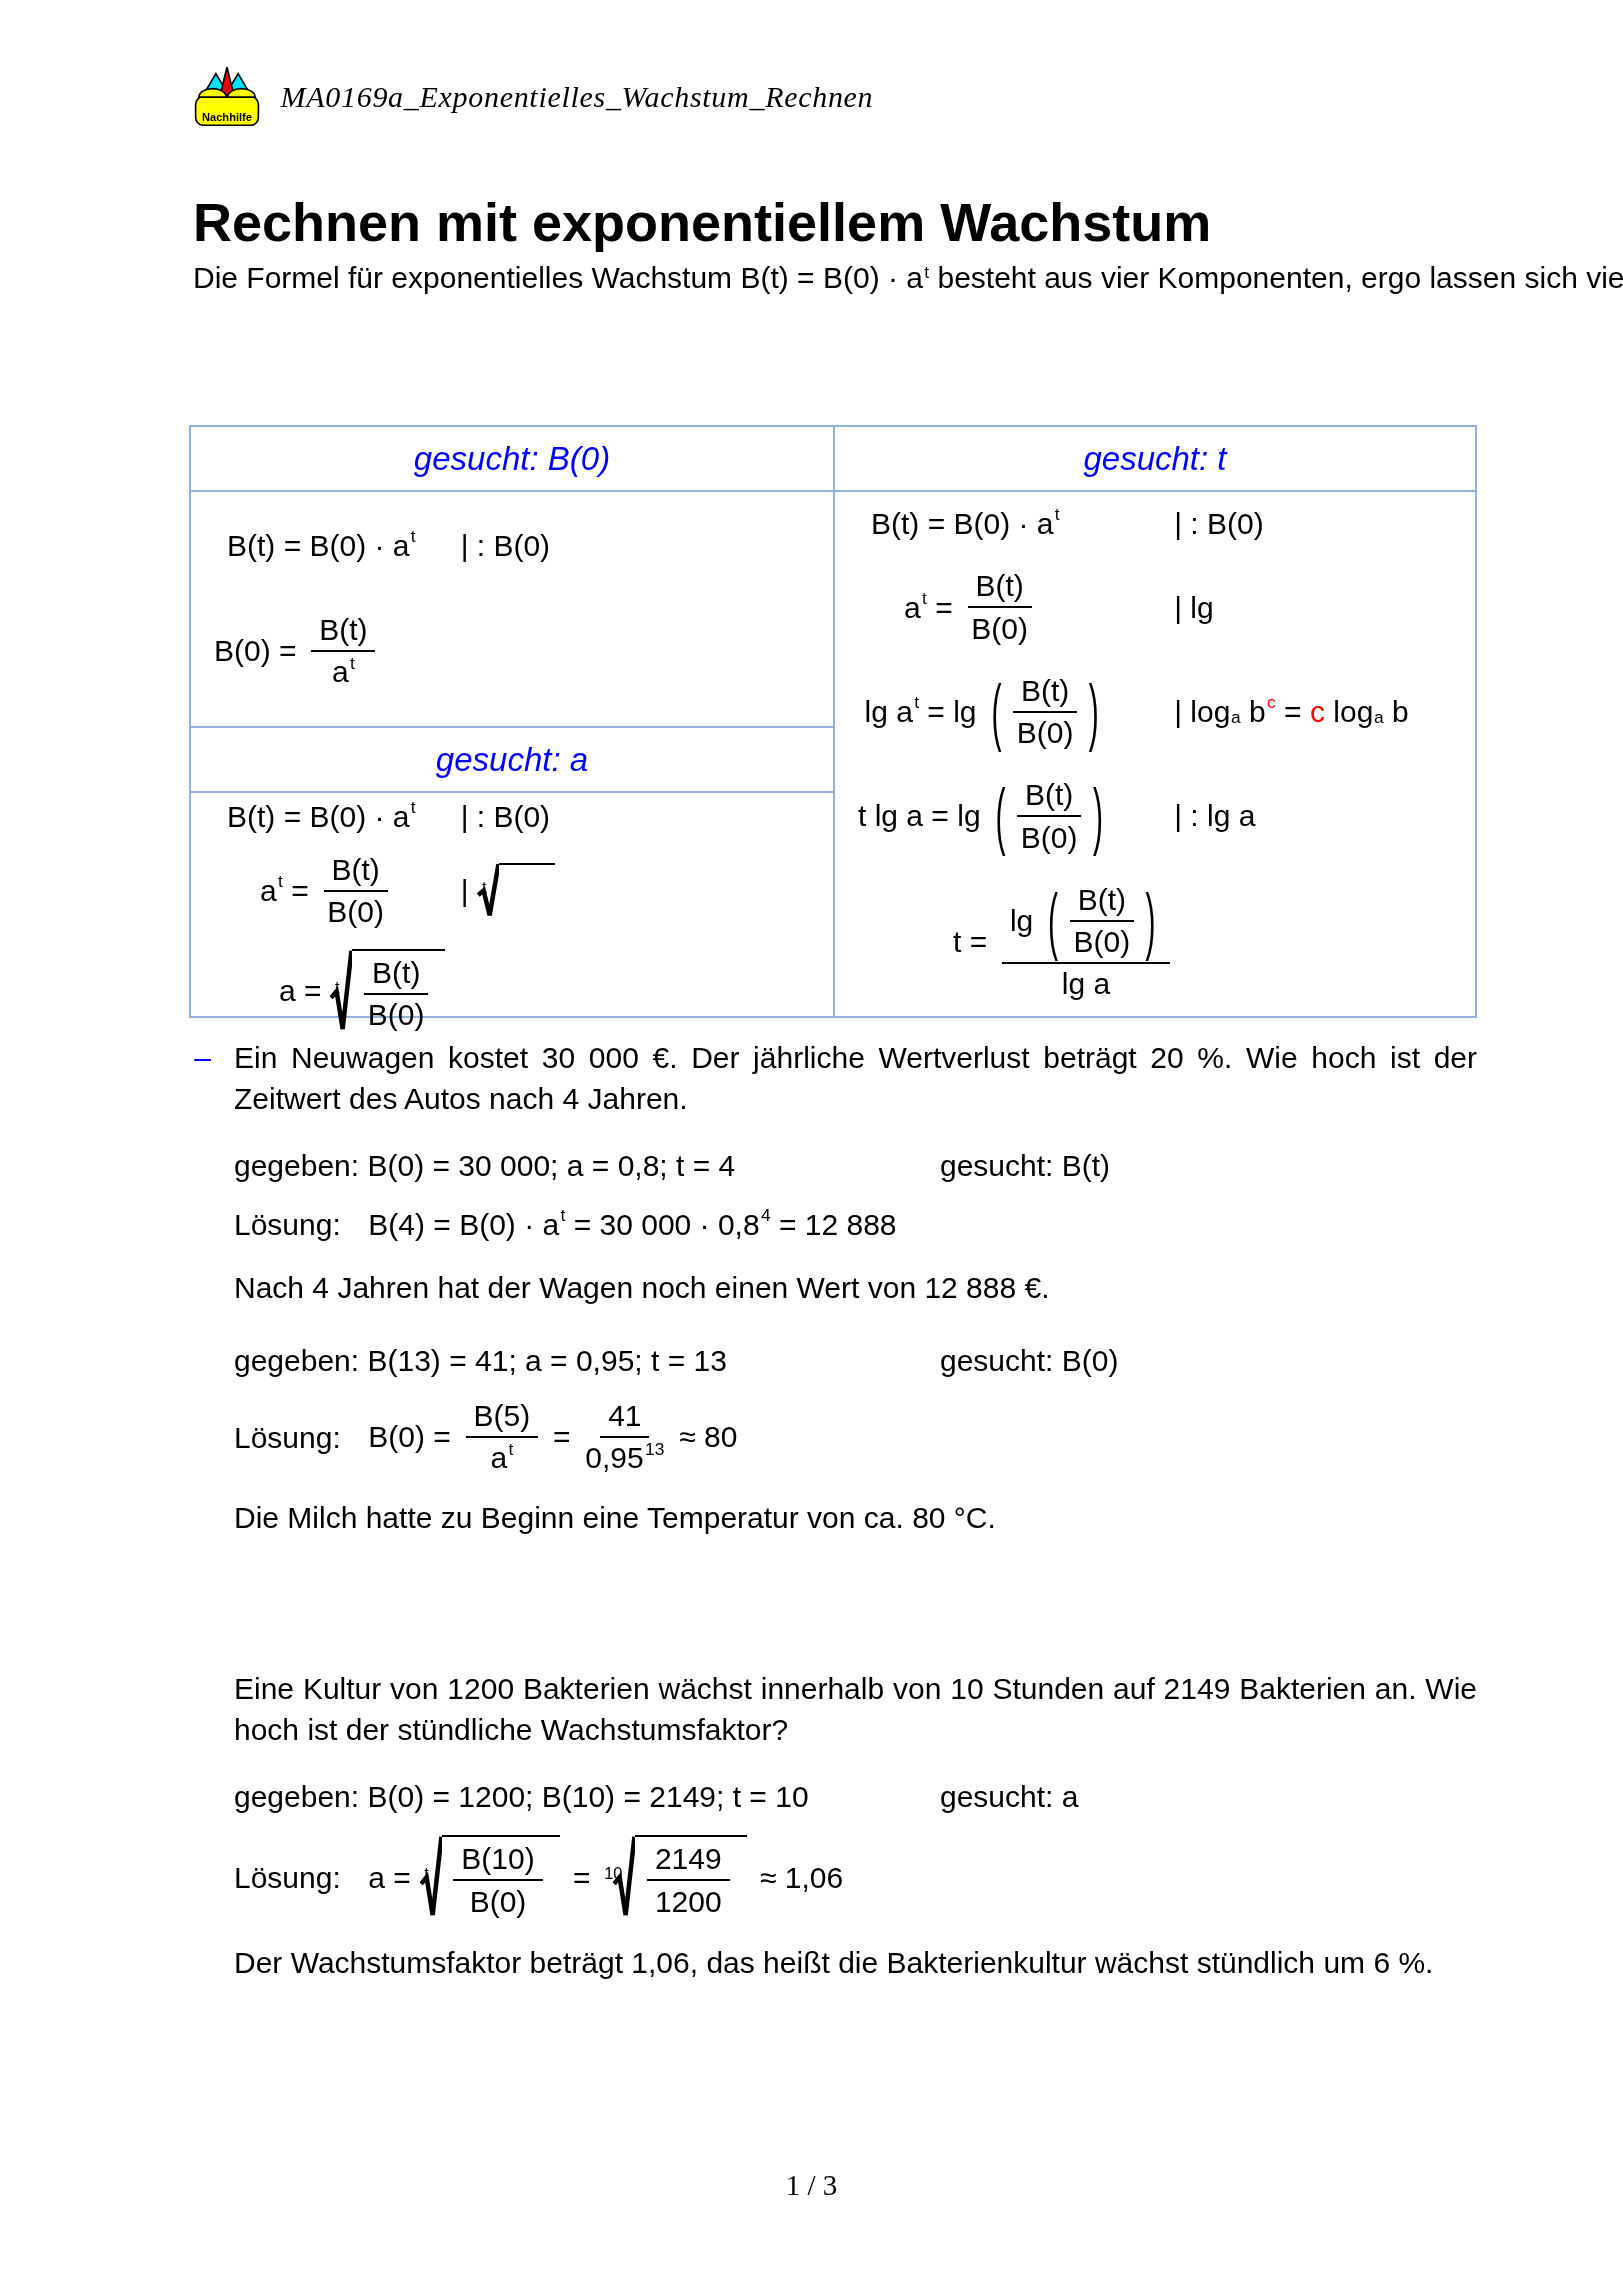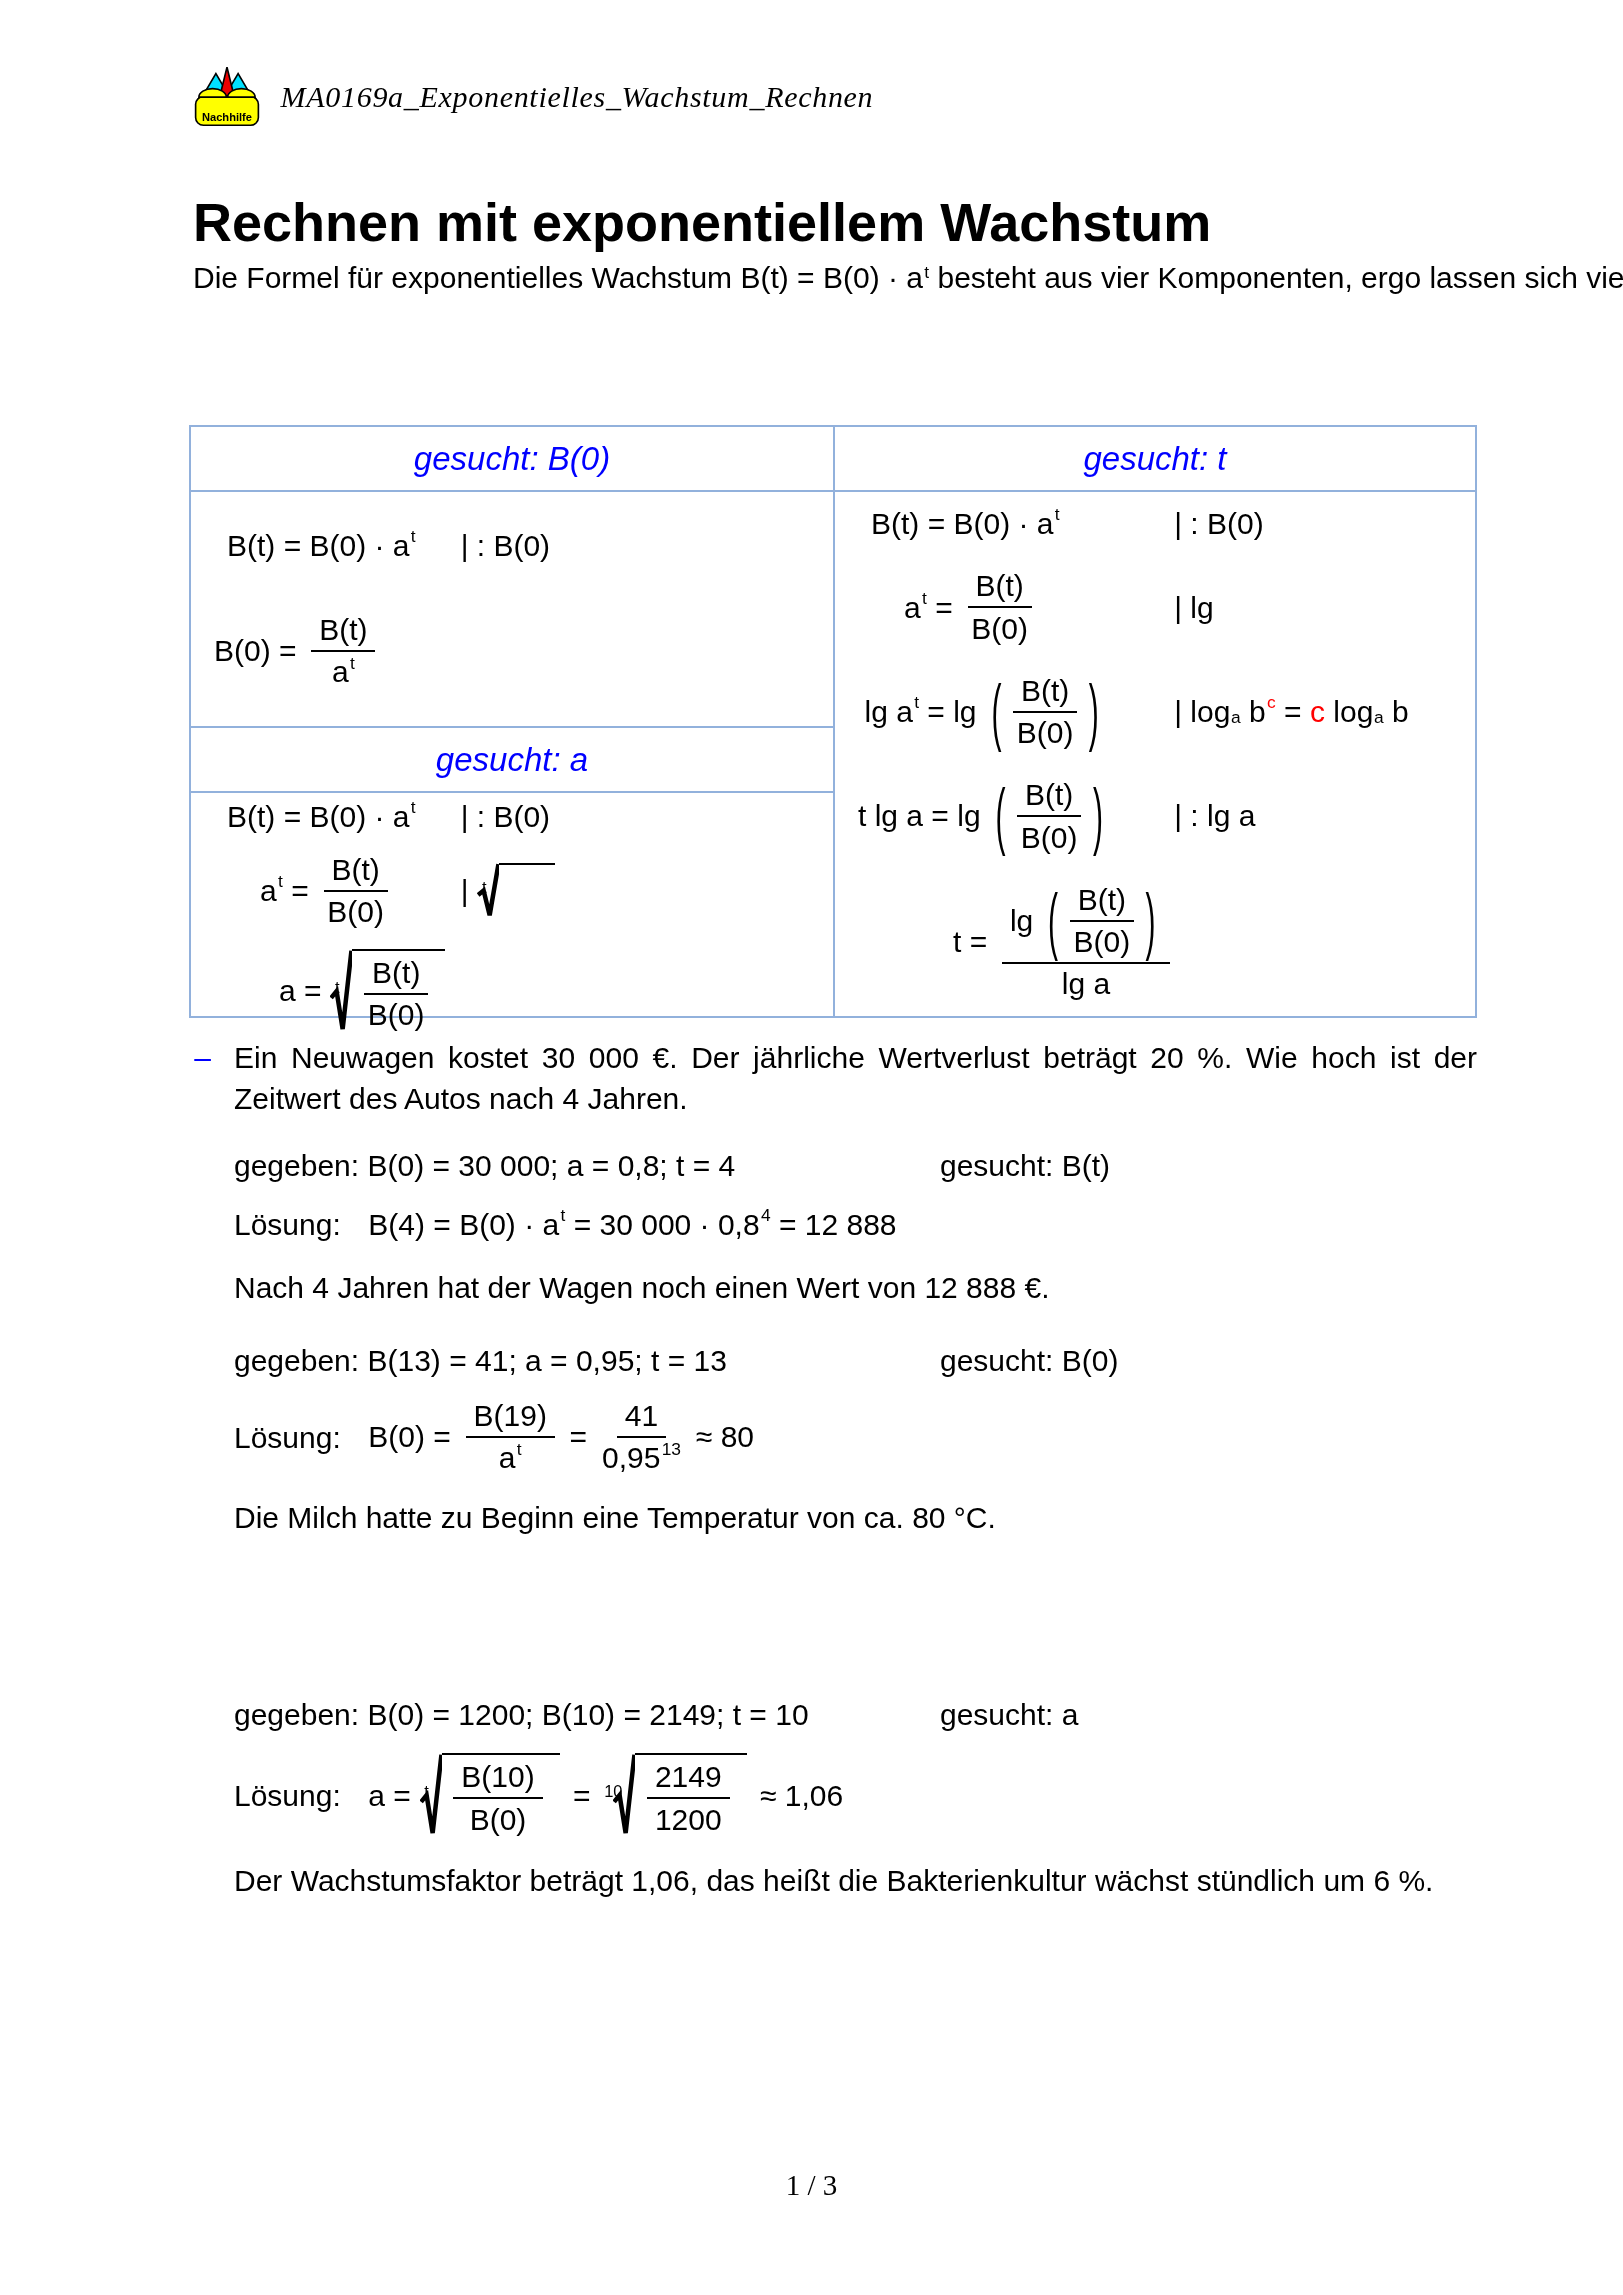--- a/index.html
+++ b/index.html
@@ -324,21 +324,21 @@
   <div class="exrow">
     <span>gegeben: B(13) = 41; a = 0,95; t = 13</span>
     <span class="gesucht">gesucht: B(0)</span>
   </div>
   <div class="loes">
     <span class="lbl">Lösung:</span>
     <span class="loesmath">
         <span class="mtext">B(0) = </span>
         <span class="frac">
           <span class="num">
-            <span class="mtext">B(19)</span>
+            <span class="mtext">B(5)</span>
           </span>
           <span class="den">
             <span class="mtext">a</span>
             <span class="sup">t</span>
           </span>
         </span>
         <span class="mtext"> = </span>
         <span class="frac">
           <span class="num">
             <span class="mtext">41</span>
@@ -348,20 +348,21 @@
             <span class="sup">13</span>
           </span>
         </span>
         <span class="mtext"> ≈ 80</span>
       </span>
   </div>
   <p class="closing">Die Milch hatte zu Beginn eine Temperatur von ca. 80 °C.</p>
 </section>
 
 <section class="example ex3">
+  <p class="extext">Eine Kultur von 1200 Bakterien wächst innerhalb von 10 Stunden auf 2149 Bakterien an. Wie hoch ist der stündliche Wachstumsfaktor?</p>
   <div class="exrow">
     <span>gegeben: B(0) = 1200; B(10) = 2149; t = 10</span>
     <span class="gesucht">gesucht: a</span>
   </div>
   <div class="loes">
     <span class="lbl">Lösung:</span>
     <span class="loesmath">
         <span class="mtext">a = </span>
         <span class="root">
           <span class="idx">t</span>

